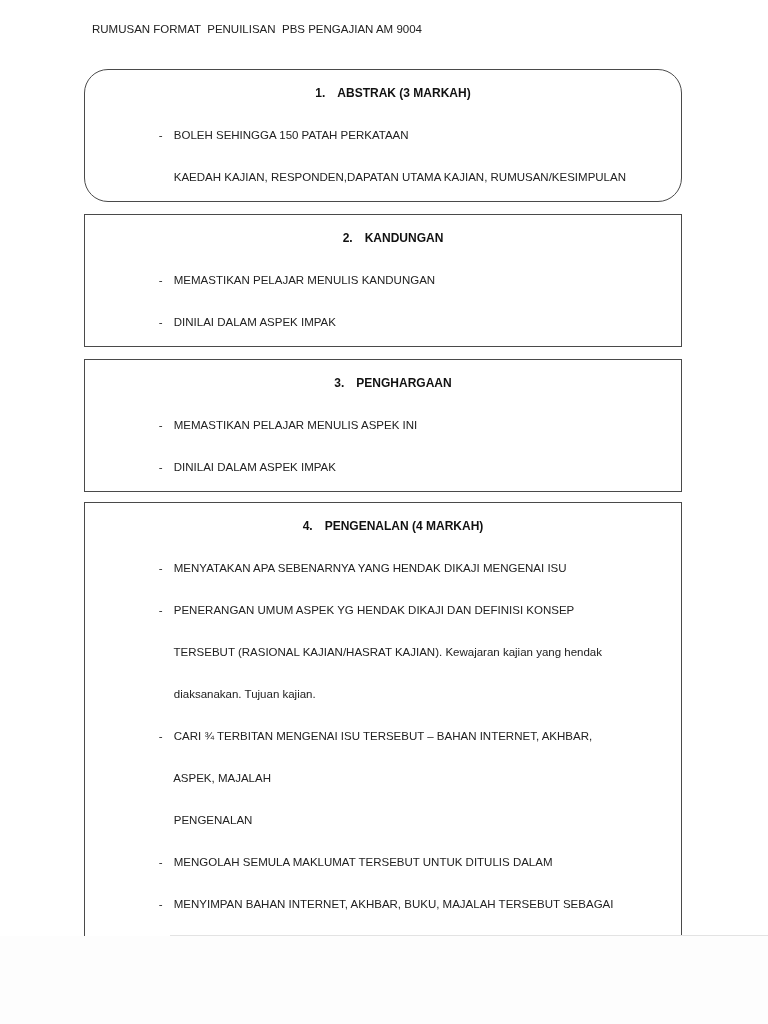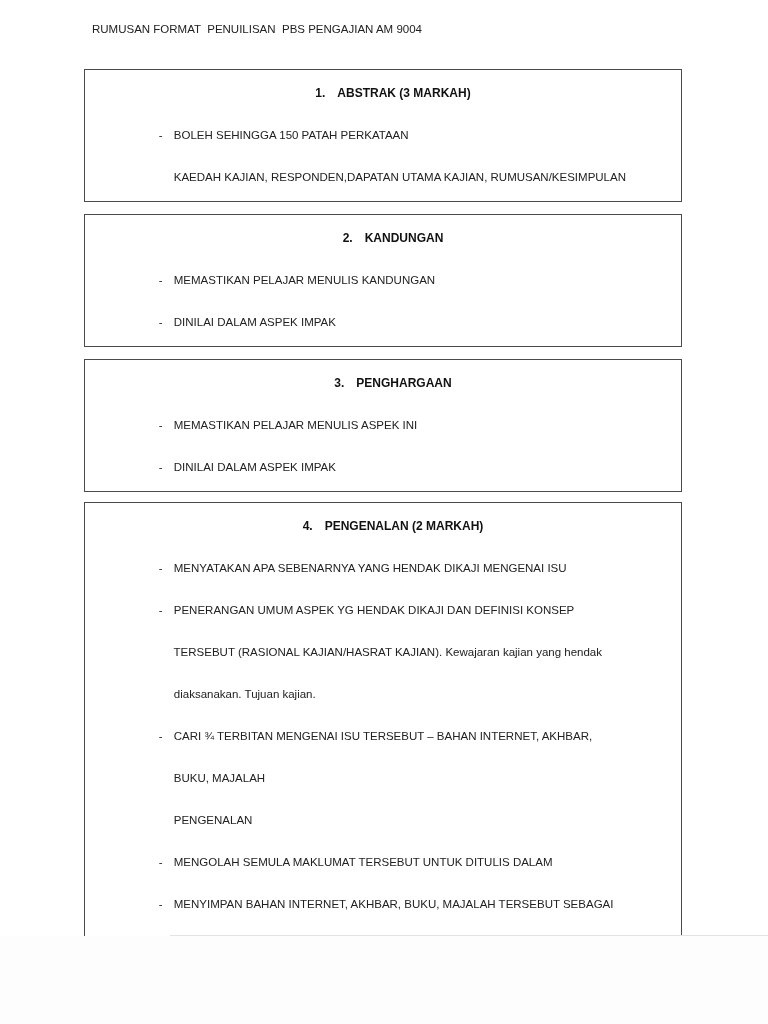--- a/index.html
+++ b/index.html
@@ -28,21 +28,21 @@
   #sections {
     margin-left: 84px;
     margin-right: 86px;
   }
   .box {
     border: 1px solid #4a4a4a;
     padding: 2px 0 3px 0;
     background: #ffffff;
   }
   
-  .box:nth-of-type(1) { margin-bottom: 12px; }
+  .box:nth-of-type(1) { margin-bottom: 12px; border-radius: 24px; }
   .box:nth-of-type(2) { margin-bottom: 12px; }
   .box:nth-of-type(3) { margin-bottom: 10px; }
   .box:nth-of-type(4) { margin-bottom: 15px; }
   .box:nth-of-type(5) { margin-bottom: 12px; }
   .box:nth-of-type(6) { margin-bottom: 13px; }
   .box:nth-of-type(7) { margin-bottom: 11px; }
   .box-title {
     text-align: center;
     font-weight: bold;
     font-size: 12px;
@@ -115,39 +115,39 @@
     </div>
   <div class="line bullet-line">
     <span class="dash">-</span><span class="line-text">MEMASTIKAN PELAJAR MENULIS ASPEK INI</span>
   </div>
       <div class="line bullet-line">
     <span class="dash">-</span><span class="line-text">DINILAI DALAM ASPEK IMPAK</span>
   </div>
     </section>
     <section class="box">
     <div class="box-title">
-      <span class="t-num">4.</span><span class="t-text">PENGENALAN (2 MARKAH)</span>
+      <span class="t-num">4.</span><span class="t-text">PENGENALAN (4 MARKAH)</span>
     </div>
   <div class="line bullet-line">
     <span class="dash">-</span><span class="line-text">MENYATAKAN APA SEBENARNYA YANG HENDAK DIKAJI MENGENAI ISU</span>
   </div>
       <div class="line bullet-line">
     <span class="dash">-</span><span class="line-text">PENERANGAN UMUM ASPEK YG HENDAK DIKAJI DAN DEFINISI KONSEP</span>
   </div>
       <div class="line plain-line wrap-line">
     <span class="line-text">TERSEBUT (RASIONAL KAJIAN/HASRAT KAJIAN). Kewajaran kajian yang hendak</span>
   </div>
       <div class="line plain-line wrap-line">
     <span class="line-text">diaksanakan. Tujuan kajian.</span>
   </div>
       <div class="line bullet-line">
     <span class="dash">-</span><span class="line-text">CARI ¾ TERBITAN MENGENAI ISU TERSEBUT – BAHAN INTERNET, AKHBAR,</span>
   </div>
       <div class="line plain-line wrap-line">
-    <span class="line-text">BUKU, MAJALAH</span>
+    <span class="line-text">ASPEK, MAJALAH</span>
   </div>
       <div class="line plain-line wrap-line">
     <span class="line-text">PENGENALAN</span>
   </div>
       <div class="line bullet-line">
     <span class="dash">-</span><span class="line-text">MENGOLAH SEMULA MAKLUMAT TERSEBUT UNTUK DITULIS DALAM</span>
   </div>
       <div class="line bullet-line">
     <span class="dash">-</span><span class="line-text">MENYIMPAN BAHAN INTERNET, AKHBAR, BUKU, MAJALAH TERSEBUT SEBAGAI</span>
   </div>

